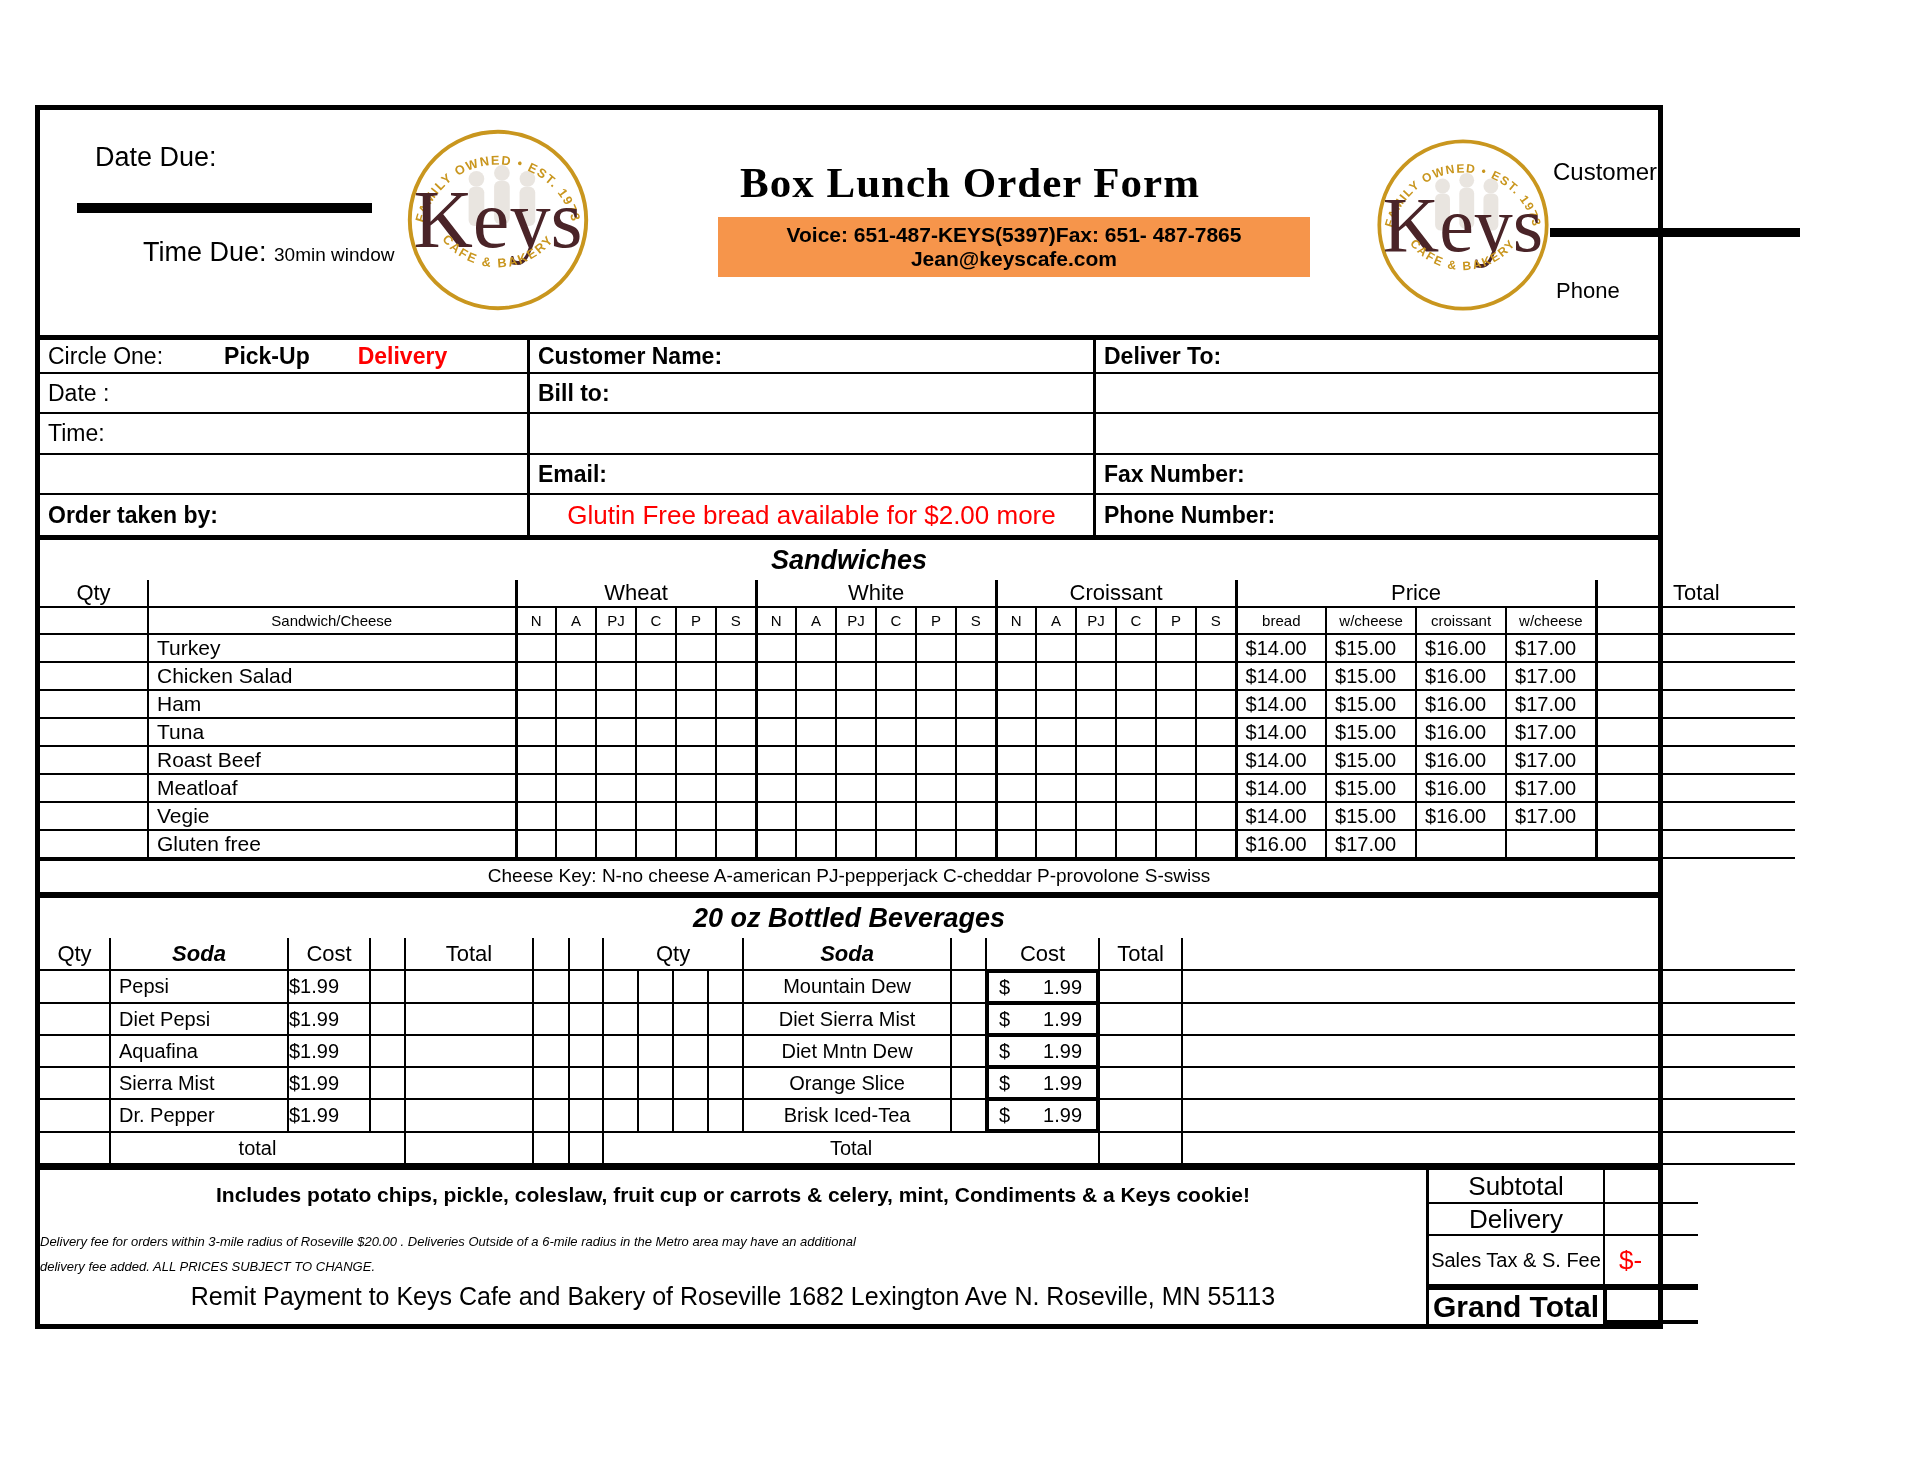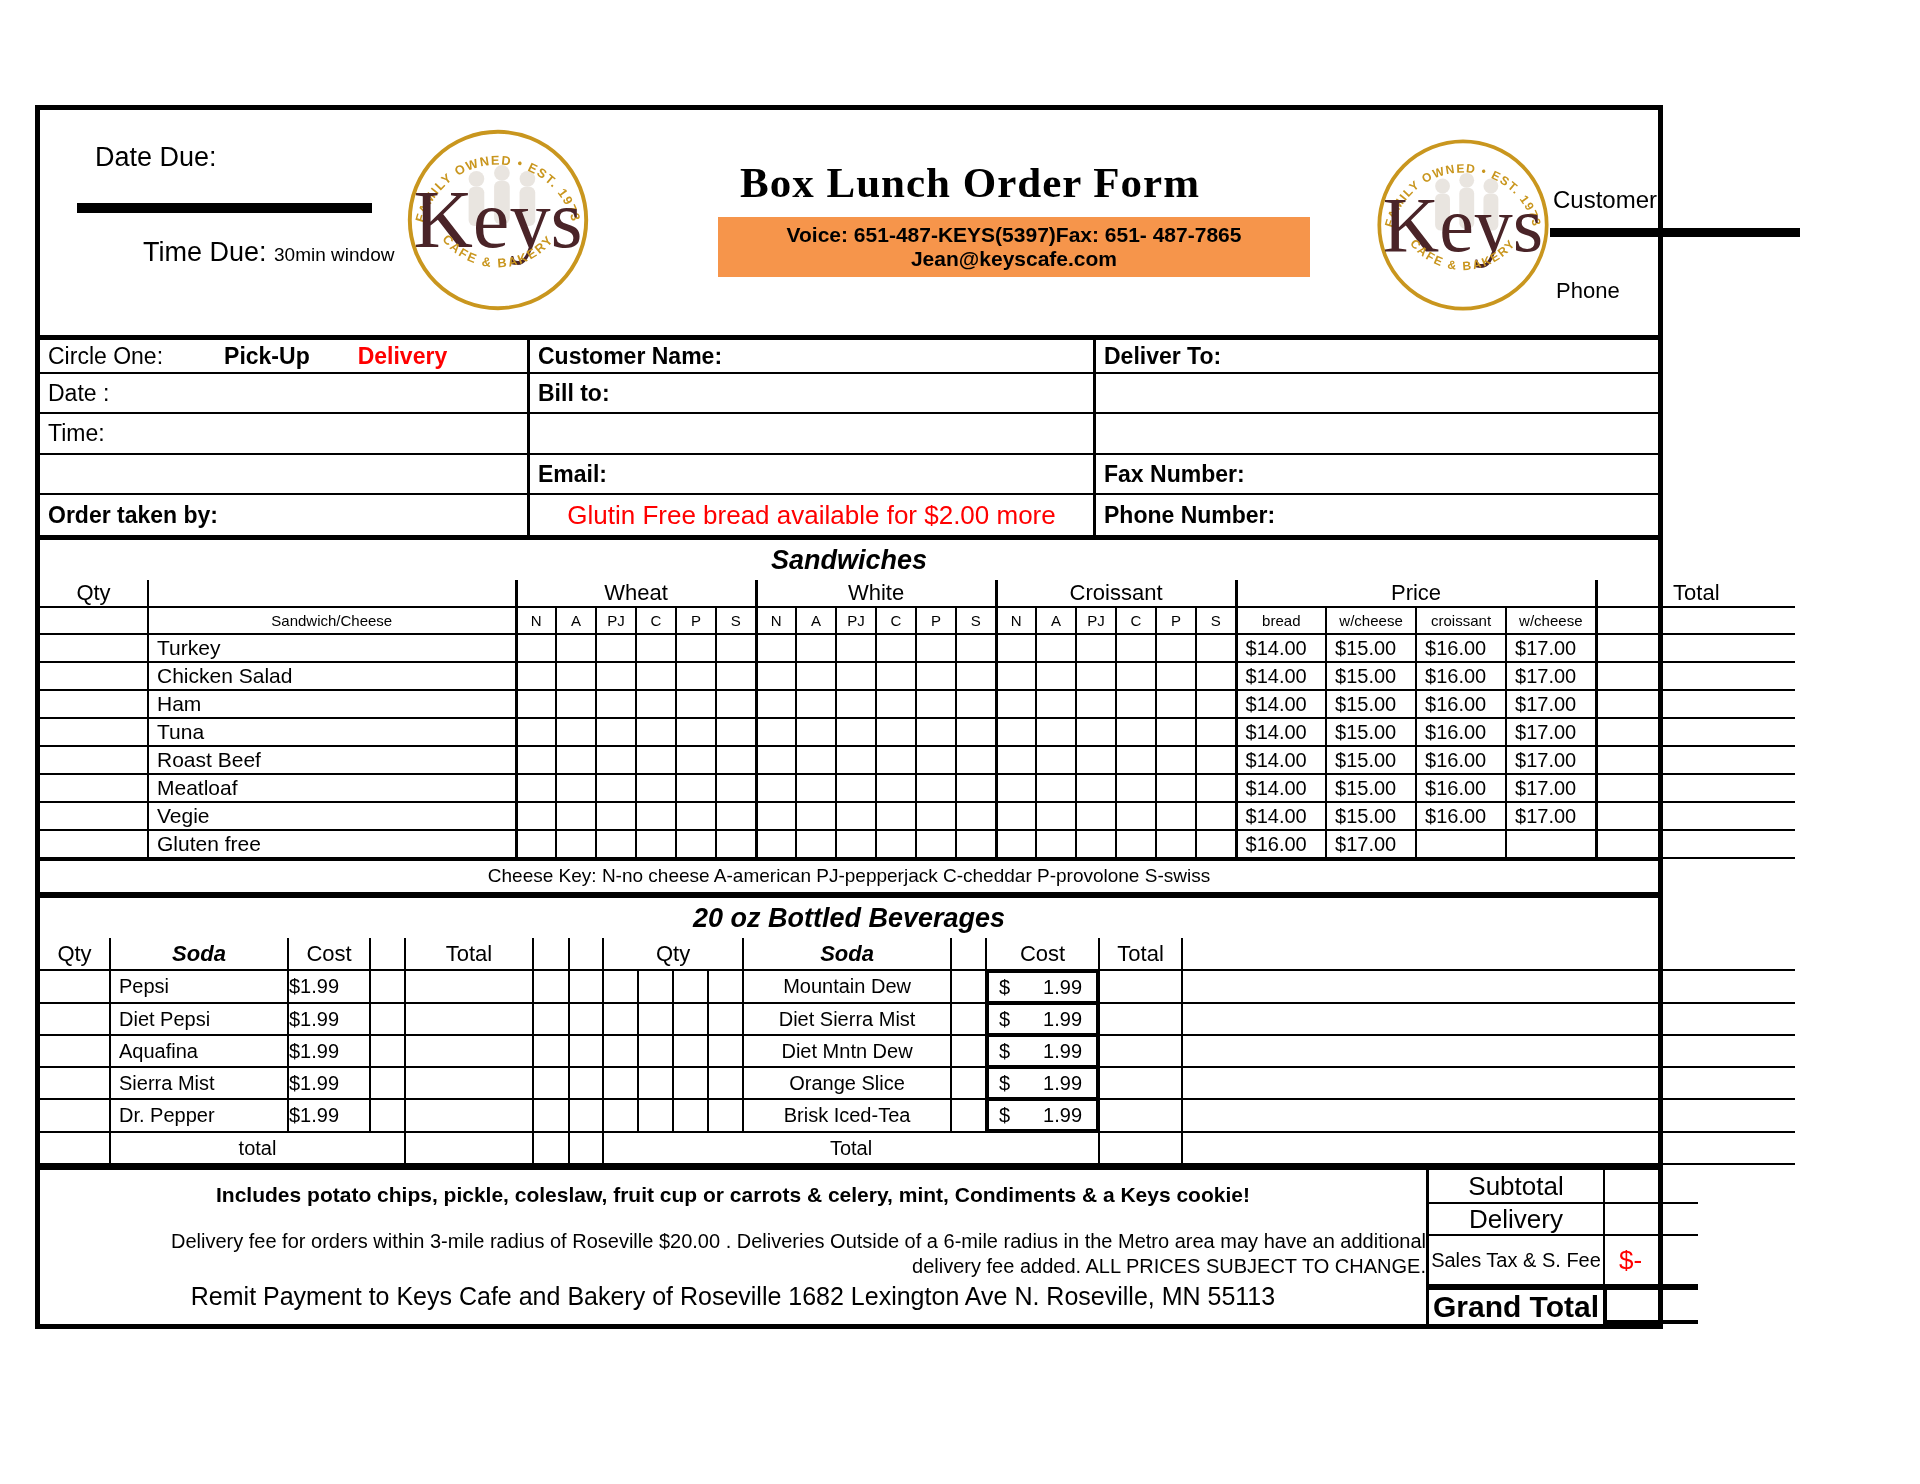--- a/index.html
+++ b/index.html
@@ -13,21 +13,21 @@
   .dd-label { font-size:27px; }
   .dd-line { width:295px; height:10px; background:#000; margin:30px 0 0 -18px; }
   .td-row { margin-top:24px; font-size:27px;margin-left:48px; }
   .td-note { font-size:19px; }
   .logo { position:absolute; }
   .logo1 { left:360px; top:12px; width:196px; height:196px; }
   .logo2 { left:1330px; top:22px; width:186px; height:186px; }
   .titleblock { position:absolute; left:560px; top:48px; width:740px; }
   .main-title { font-family:"Liberation Serif", serif; font-weight:bold; font-size:43px; text-align:center; letter-spacing:1px; }
   .orange-box { width:592px; margin:10px 0 0 118px; padding:6px 4px; text-align:center; font-weight:bold; font-size:21px; }
-  .cust-label { position:absolute; left:1513px; top:48px; font-size:24px;margin-top:28px; }
+  .cust-label { position:absolute; left:1513px; top:48px; font-size:24px; }
   .cust-line { position:absolute; left:1510px; top:118px; width:250px; height:9px; background:#000; }
   .phone-label { position:absolute; left:1516px; top:168px; font-size:22px; }
 
   
   .sec-info { display:grid; grid-template-columns:487px 566px 1fr; border-top:5px solid #000; }
   .icol { display:grid; grid-template-rows:34px 40px 41px 40px 40px; }
   .icol + .icol { border-left:3px solid #000; }
   .irow { border-bottom:2px solid #000; padding:4px 8px; font-size:23px; display:flex; align-items:center;gap:6px; }
   .irow:last-child { border-bottom:none; }
   .b { font-weight:bold; }
@@ -61,21 +61,21 @@
   .bname { text-align:left; padding-left:8px; }
   .cname { text-align:center;margin-left:35px; }
   .ccost { text-align:left; }
   .splitcost { display:flex; justify-content:space-between; align-items:center; padding:0 14px 0 10px; }
   .totrow td { font-size:22px; text-align:center; height:34px; }
 
   
   .sec-foot { display:grid; grid-template-columns:1389px 1fr; border-top:5px solid #000; }
   .footL { border-right:3px solid #000; padding-top:10px; }
   .f1 { font-weight:bold; font-size:21px; text-align:center; margin-top:3px; }
-  .f2 { font-size:20px; text-align:right; line-height:25px; }
+  .f2 { font-size:13px; text-align:left; line-height:25px;font-style:italic; }
   .f2.first { margin-top:22px; }
   .f3 { font-size:25px; text-align:center; margin-top:3px; }
   .footR { display:grid; grid-template-rows:34px 32px 50px 1fr; grid-template-columns:174px 1fr; }
   .tlab { border-bottom:2px solid #000; display:flex; align-items:center; justify-content:center; font-size:26px; }
   .tval { border-bottom:2px solid #000; border-left:2px solid #000; }
   .tlab.stx { font-size:20px; }
   .tval.stx { display:flex; align-items:center; justify-content:space-between; padding:0 56px 0 14px; font-size:26px; }
   .tlab.gt { border-bottom:none; border-top:4px solid #000; font-weight:bold; font-size:30px; }
   .tval.gt { border:4px solid #000; border-right:none; }
 </style>

